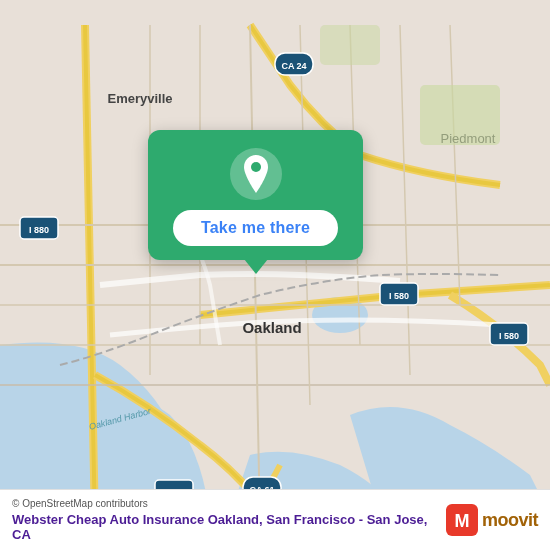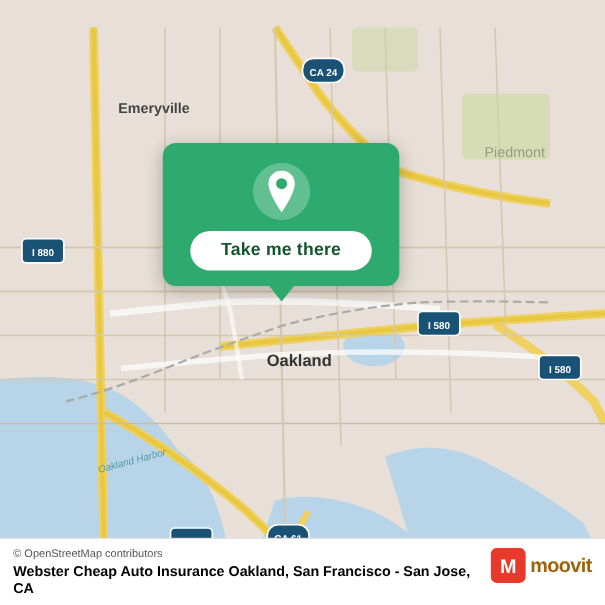--- a/index.html
+++ b/index.html
@@ -61,40 +61,40 @@
       border-radius: 50%;
       background: rgba(255,255,255,0.25);
       display: flex;
       align-items: center;
       justify-content: center;
       margin-bottom: 10px;
     }
 
     #take-me-there-btn {
       background: white;
-      color: #14532d;
+      color: #3b82f6;
       border: none;
       border-radius: 25px;
       padding: 9px 28px;
       font-size: 16px;
       font-weight: 600;
       cursor: pointer;
       letter-spacing: 0.2px;
     }
 
     
     #bottom-bar {
       position: absolute;
       bottom: 0;
       left: 0;
       width: 100%;
       background: white;
       padding: 8px 12px 8px 12px;
       display: flex;
-      align-items: flex-start;
+      align-items: center;
       justify-content: space-between;
       z-index: 20;
       border-top: 1px solid #e0e0e0;
       min-height: 54px;
     }
 
     #bottom-left {
       display: flex;
       flex-direction: column;
       flex: 1;
@@ -102,21 +102,21 @@
 
     #osm-attribution {
       font-size: 10px;
       color: #555;
       margin-bottom: 3px;
     }
 
     #location-name {
       font-size: 13px;
       font-weight: 600;
-      color: #000000;
+      color: #4c1d95;
     }
 
     #moovit-logo {
       display: flex;
       align-items: center;
       gap: 4px;
       flex-shrink: 0;
       margin-left: 8px;
     }
 

